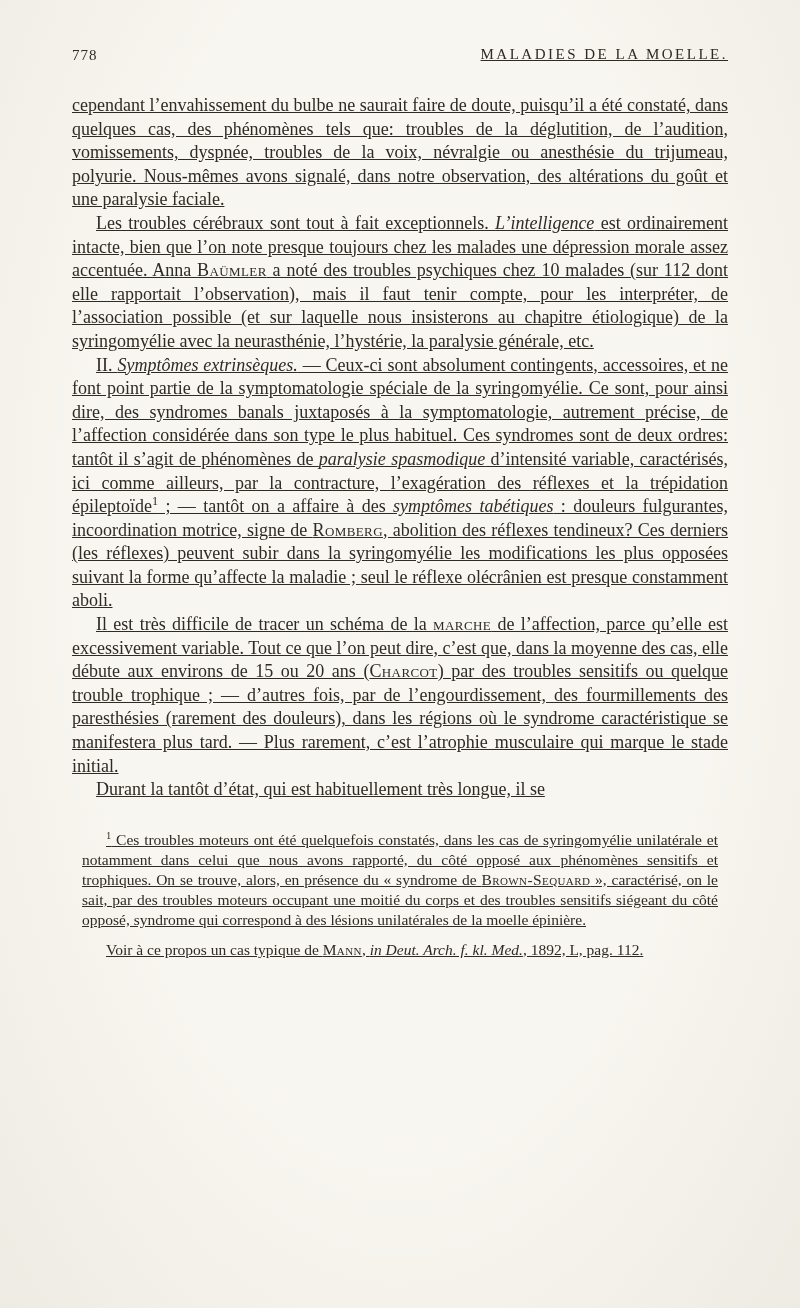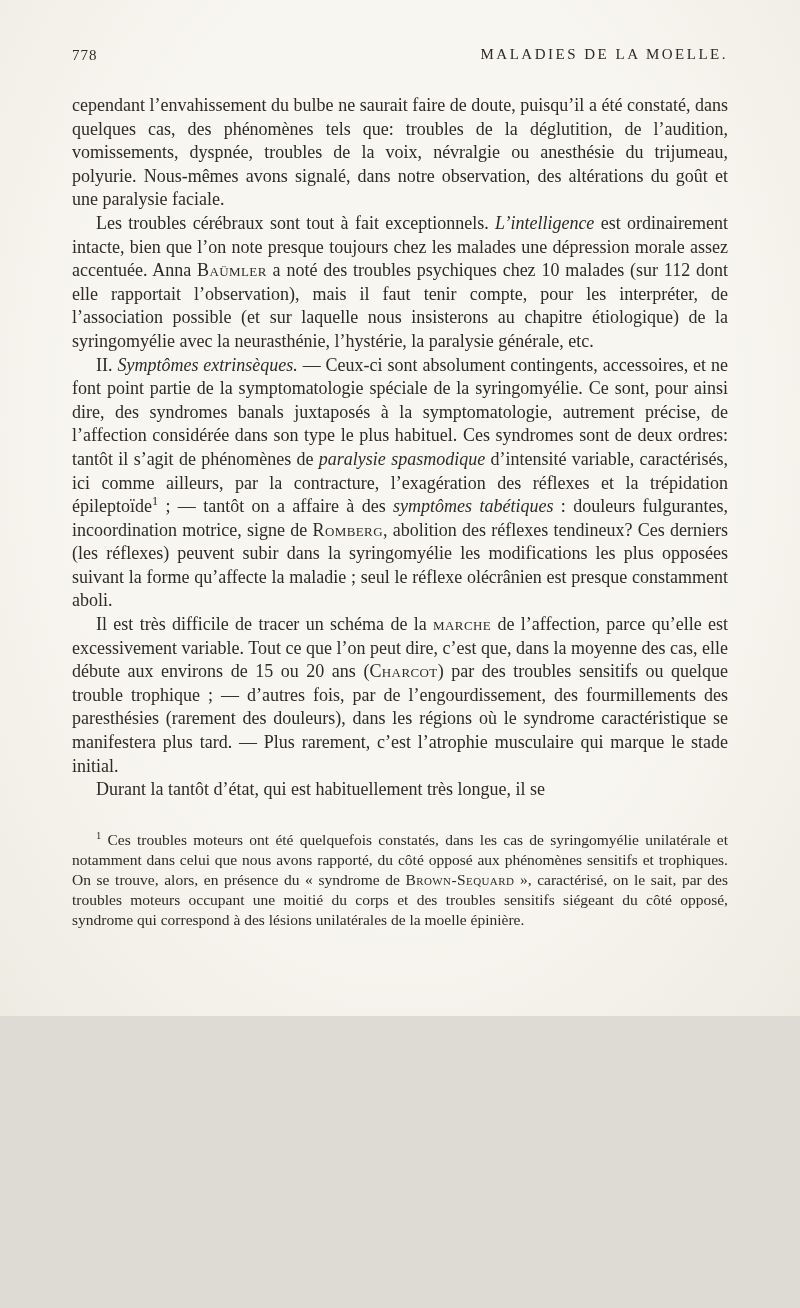--- a/index.html
+++ b/index.html
@@ -9,25 +9,26 @@
   }
   body {
     width: 800px;
     height: 1308px;
     overflow: hidden;
     font-family: "Liberation Serif", "DejaVu Serif", serif;
   }
   .page {
     position: relative;
     width: 800px;
-    height: 1016px;
+    height: 1308px;
     box-sizing: border-box;
     padding: 46px 72px 0 72px;
     background: radial-gradient(ellipse at 50% 42%, #f8f6f0 55%, #eeebe3 100%);
     color: #2e2a24;
+    text-decoration: underline;
   }
   .page-header {
     position: relative;
     height: 22px;
     margin-bottom: 26px;
     font-size: 15px;
   }
   .page-number {
     position: absolute;
     left: 0;
@@ -56,35 +57,36 @@
     vertical-align: super;
   }
   .footnote {
     margin-top: 28px;
     font-size: 15.5px;
     line-height: 20px;
     text-align: justify;
     hyphens: auto;
     -webkit-hyphens: auto;
   }
-  .footnote-para { margin: 0; }
+  .footnote-para { margin: 10px; }
 </style>
 </head>
 <body>
 
 <div class="page">
   <div class="page-header">
     <span class="page-number">778</span>
     <span class="running-title">MALADIES DE LA MOELLE.</span>
   </div>
 
   <div class="body-text" id="body-text">
       <p class="body-para"><span>cependant l’envahissement du bulbe ne saurait faire de doute, puisqu’il a été constaté, dans quelques cas, des phénomènes tels que: troubles de la déglutition, de l’audition, vomissements, dyspnée, troubles de la voix, névralgie ou anesthésie du trijumeau, polyurie. Nous-mêmes avons signalé, dans notre observation, des altérations du goût et une paralysie faciale.</span></p>
       <p class="body-para indent"><span>Les troubles cérébraux sont tout à fait exceptionnels. </span><span class="italic">L’intelligence</span><span> est ordinairement intacte, bien que l’on note presque toujours chez les malades une dépression morale assez accentuée. Anna </span><span class="smallcaps">Baümler</span><span> a noté des troubles psychiques chez 10 malades (sur 112 dont elle rapportait l’observation), mais il faut tenir compte, pour les interpréter, de l’association possible (et sur laquelle nous insisterons au chapitre étiologique) de la syringomyélie avec la neurasthénie, l’hystérie, la paralysie générale, etc.</span></p>
       <p class="body-para indent"><span>II. </span><span class="italic">Symptômes extrinsèques.</span><span> — Ceux-ci sont absolument contingents, accessoires, et ne font point partie de la symptomatologie spéciale de la syringomyélie. Ce sont, pour ainsi dire, des syndromes banals juxtaposés à la symptomatologie, autrement précise, de l’affection considérée dans son type le plus habituel. Ces syndromes sont de deux ordres: tantôt il s’agit de phénomènes de </span><span class="italic">paralysie spasmodique</span><span> d’intensité variable, caractérisés, ici comme ailleurs, par la contracture, l’exagération des réflexes et la trépidation épileptoïde</span><sup class="sup-mark">1</sup><span> ; — tantôt on a affaire à des </span><span class="italic">symptômes tabétiques</span><span> : douleurs fulgurantes, incoordination motrice, signe de </span><span class="smallcaps">Romberg</span><span>, abolition des réflexes tendineux? Ces derniers (les réflexes) peuvent subir dans la syringomyélie les modifications les plus opposées suivant la forme qu’affecte la maladie ; seul le réflexe olécrânien est presque constamment aboli.</span></p>
       <p class="body-para indent"><span>Il est très difficile de tracer un schéma de la </span><span class="smallcaps">marche</span><span> de l’affection, parce qu’elle est excessivement variable. Tout ce que l’on peut dire, c’est que, dans la moyenne des cas, elle débute aux environs de 15 ou 20 ans (</span><span class="smallcaps">Charcot</span><span>) par des troubles sensitifs ou quelque trouble trophique ; — d’autres fois, par de l’engourdissement, des fourmillements des paresthésies (rarement des douleurs), dans les régions où le syndrome caractéristique se manifestera plus tard. — Plus rarement, c’est l’atrophie musculaire qui marque le stade initial.</span></p>
       <p class="body-para indent"><span>Durant la tantôt d’état, qui est habituellement très longue, il se</span></p>
     </div>
 
   <div class="footnote" id="footnote-text">
       <p class="footnote-para indent"><sup class="sup-mark">1</sup><span> Ces troubles moteurs ont été quelquefois constatés, dans les cas de syringomyélie unilatérale et notamment dans celui que nous avons rapporté, du côté opposé aux phénomènes sensitifs et trophiques. On se trouve, alors, en présence du « syndrome de </span><span class="smallcaps">Brown-Sequard</span><span> », caractérisé, on le sait, par des troubles moteurs occupant une moitié du corps et des troubles sensitifs siégeant du côté opposé, syndrome qui correspond à des lésions unilatérales de la moelle épinière.</span></p>
+      <p class="footnote-para indent"><span>Voir à ce propos un cas typique de </span><span class="smallcaps">Mann</span><span>, </span><span class="italic">in Deut. Arch. f. kl. Med.</span><span>, 1892, L, pag. 112.</span></p>
     </div>
 </div>
 
 </body></html>

